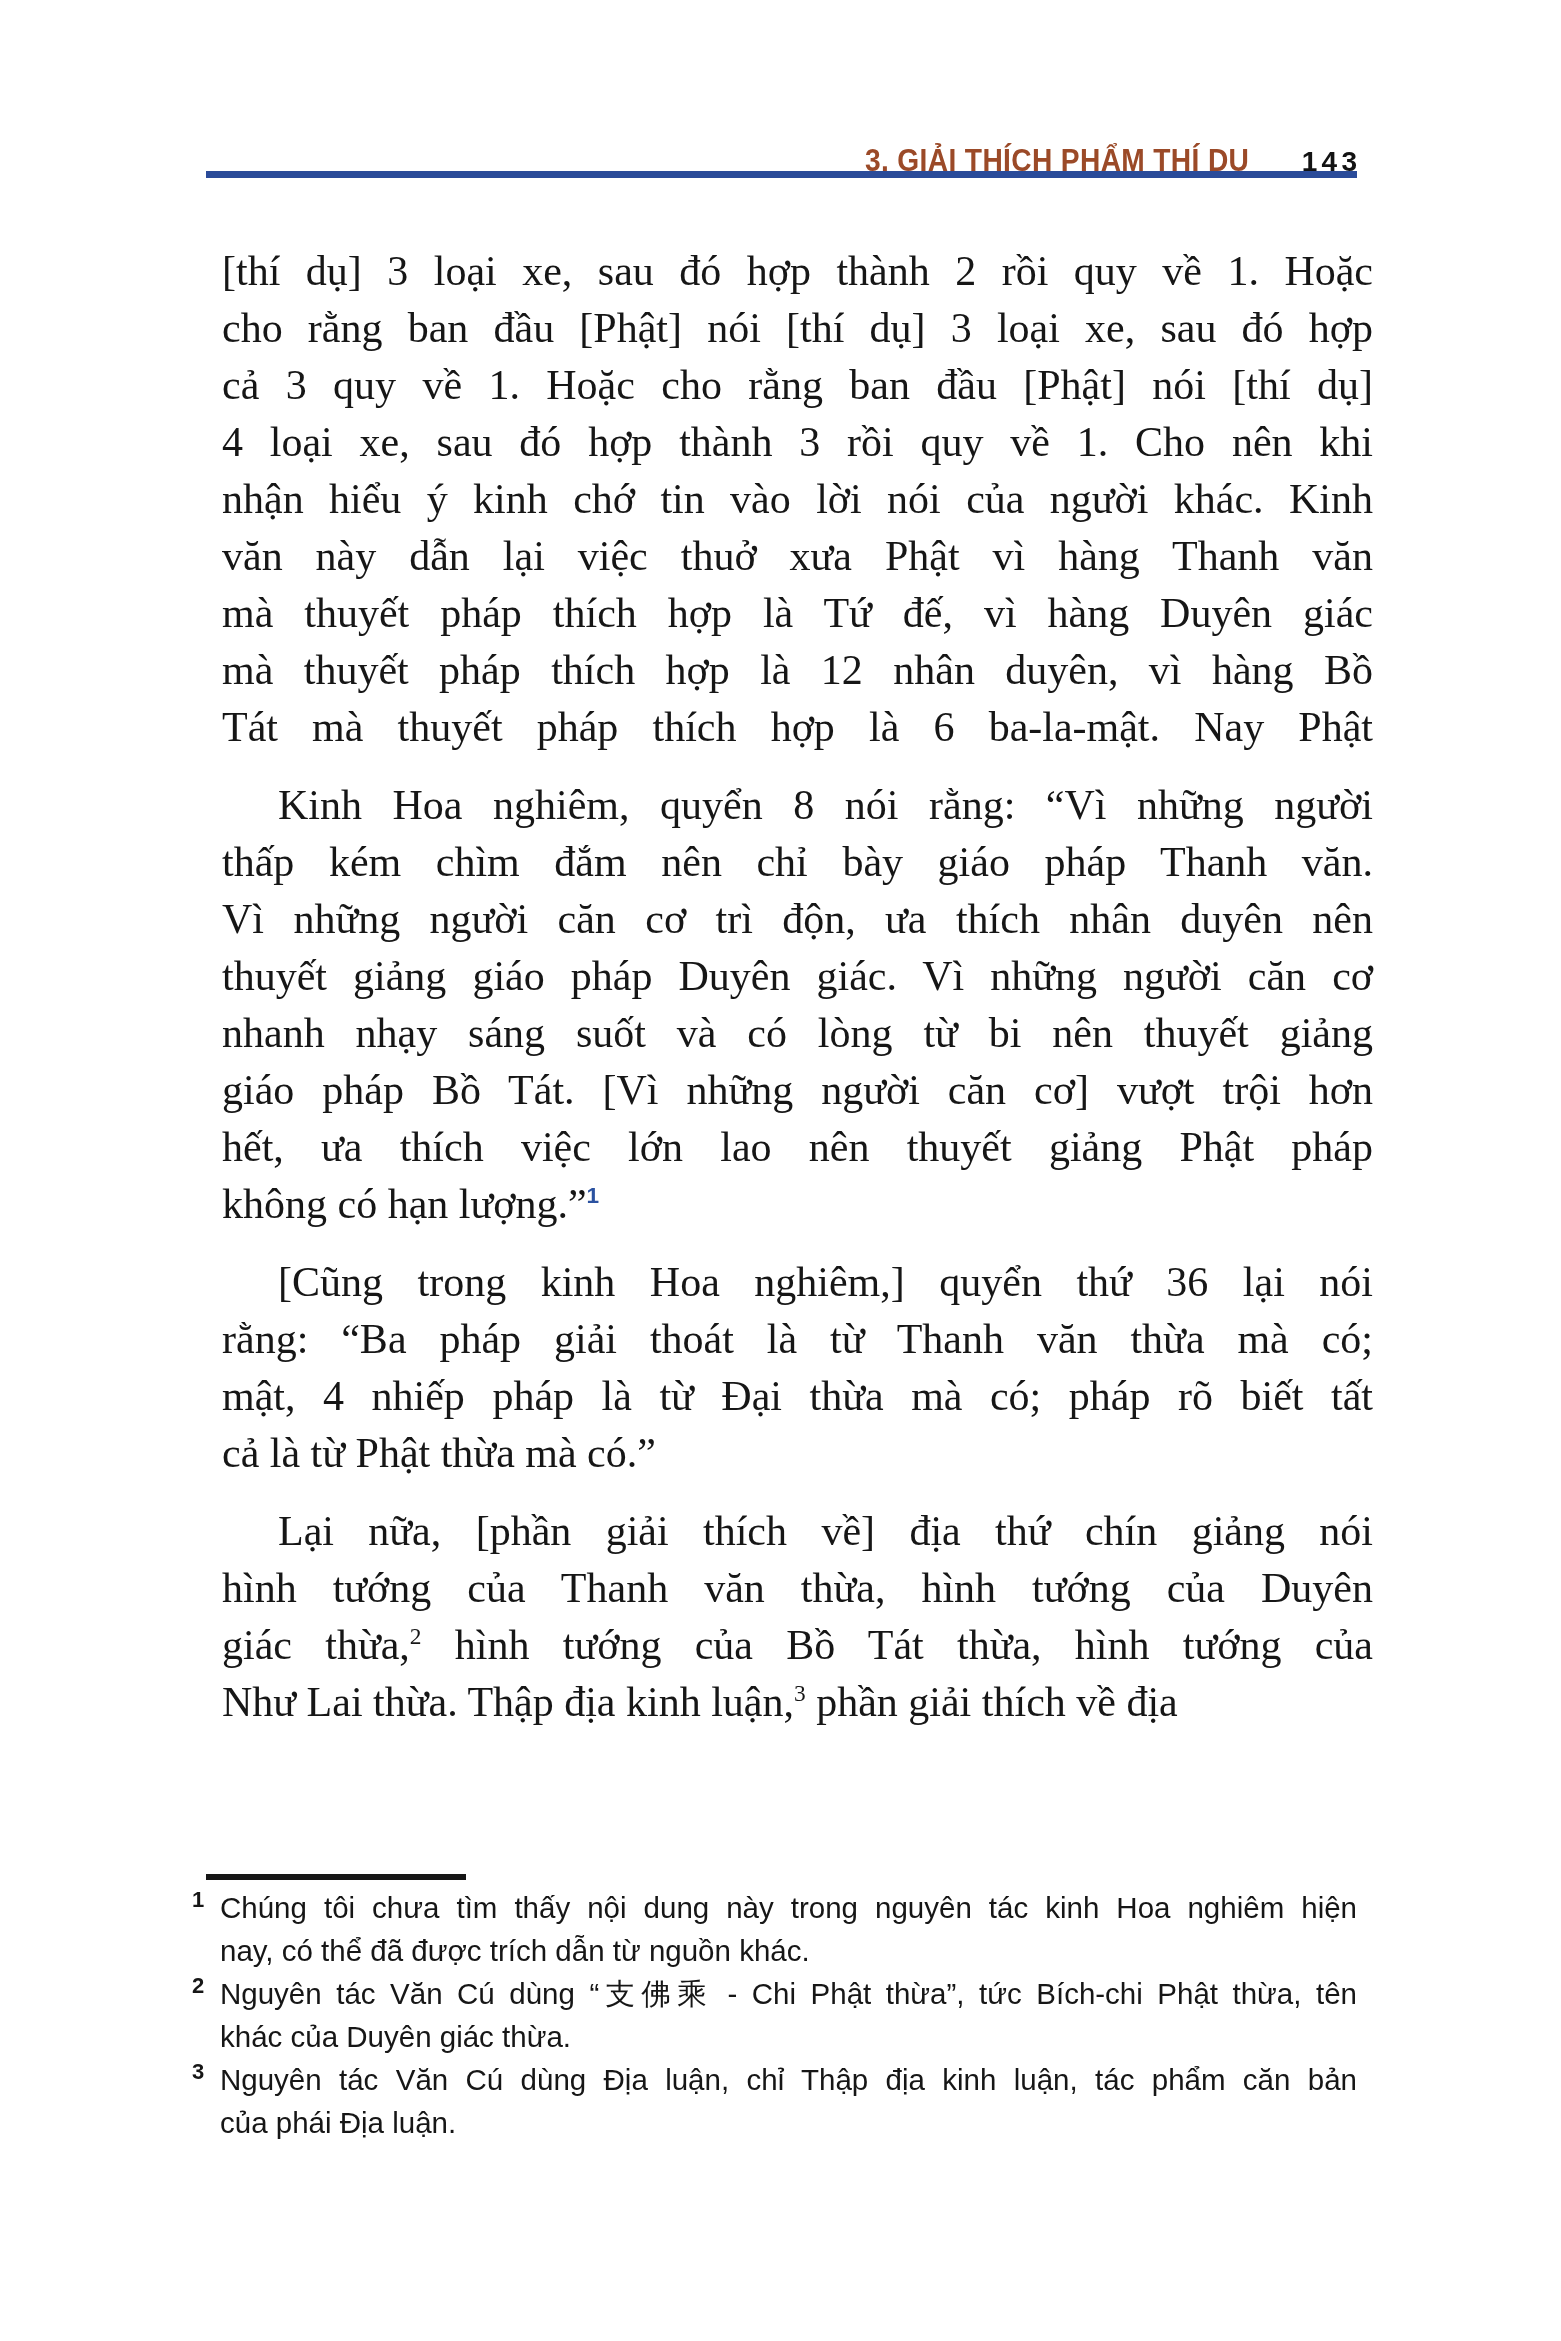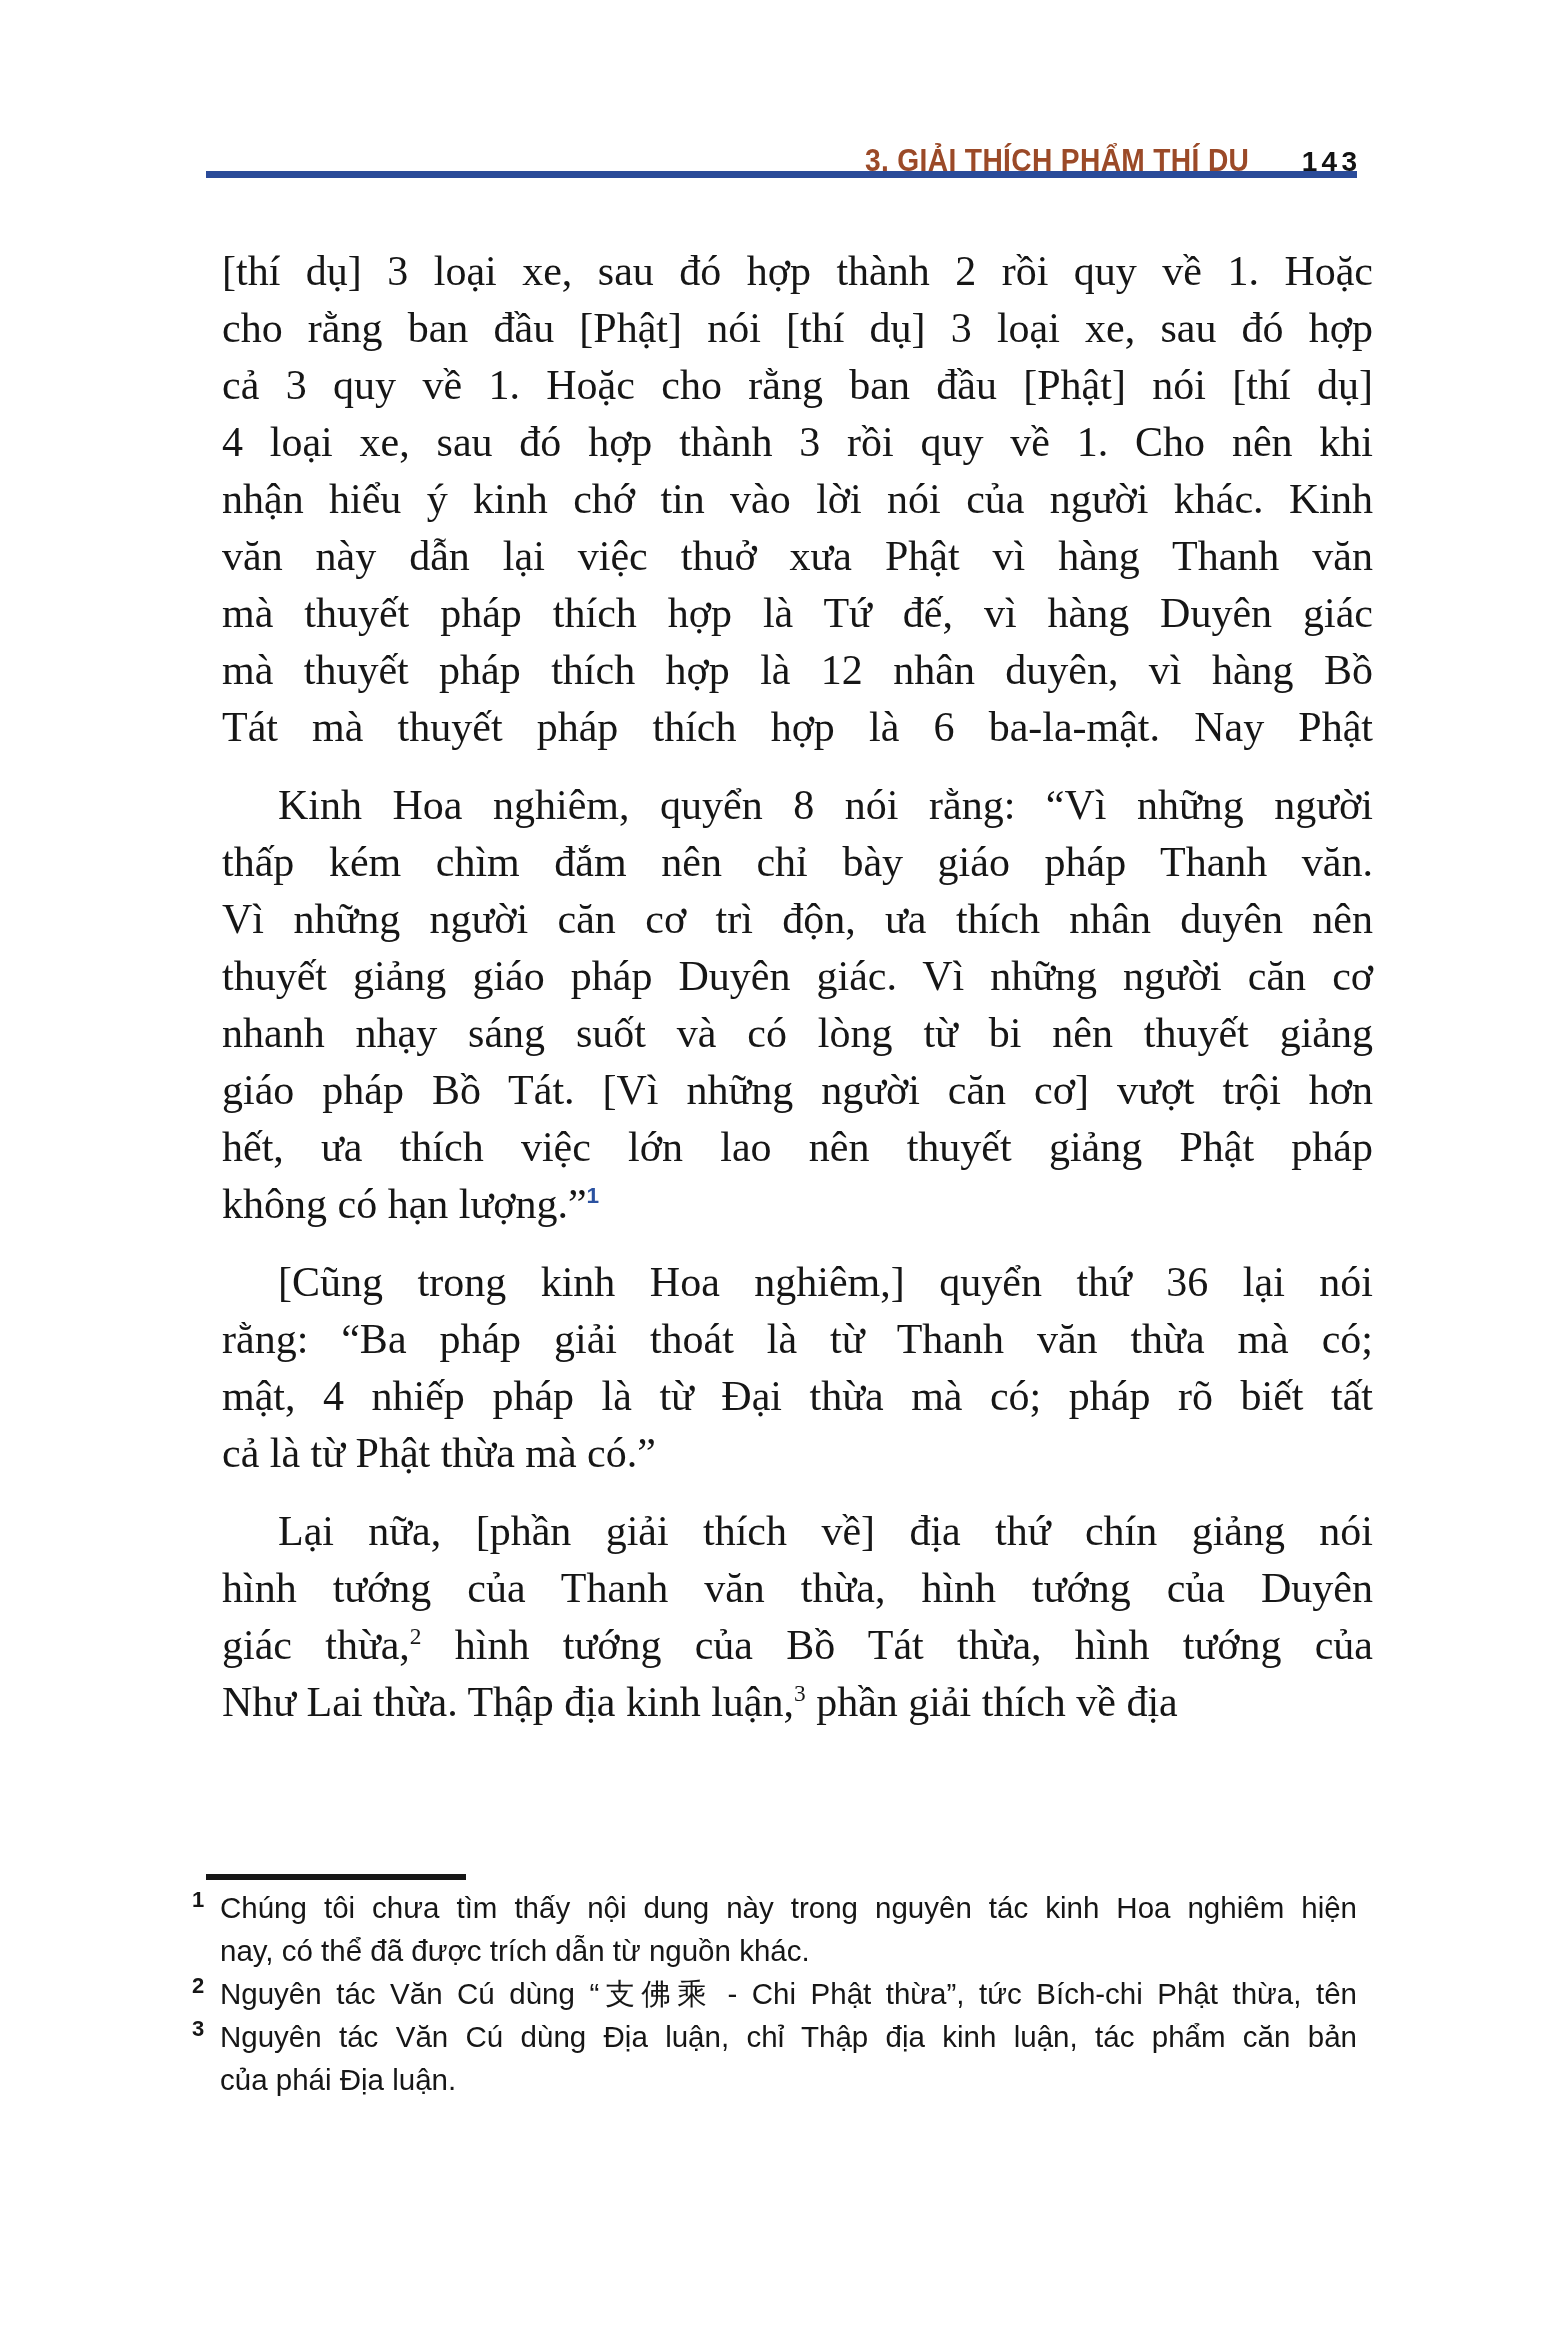--- a/index.html
+++ b/index.html
@@ -113,20 +113,21 @@
 
   <div class="footnotes">
       <div class="footnote">
         <span class="fn-marker">1</span>
         <div class="fn-line">Chúng tôi chưa tìm thấy nội dung này trong nguyên tác kinh Hoa nghiêm hiện</div>
         <div class="fn-line last">nay, có thể đã được trích dẫn từ nguồn khác.</div>
       </div>
       <div class="footnote">
         <span class="fn-marker">2</span>
         <div class="fn-line">Nguyên tác Văn Cú dùng “支佛乘 - Chi Phật thừa”, tức Bích-chi Phật thừa, tên</div>
+        <div class="fn-line last">khác của Duyên giác thừa.</div>
       </div>
       <div class="footnote">
         <span class="fn-marker">3</span>
         <div class="fn-line">Nguyên tác Văn Cú dùng Địa luận, chỉ Thập địa kinh luận, tác phẩm căn bản</div>
         <div class="fn-line last">của phái Địa luận.</div>
       </div>
     </div>
 
 </div>
 

